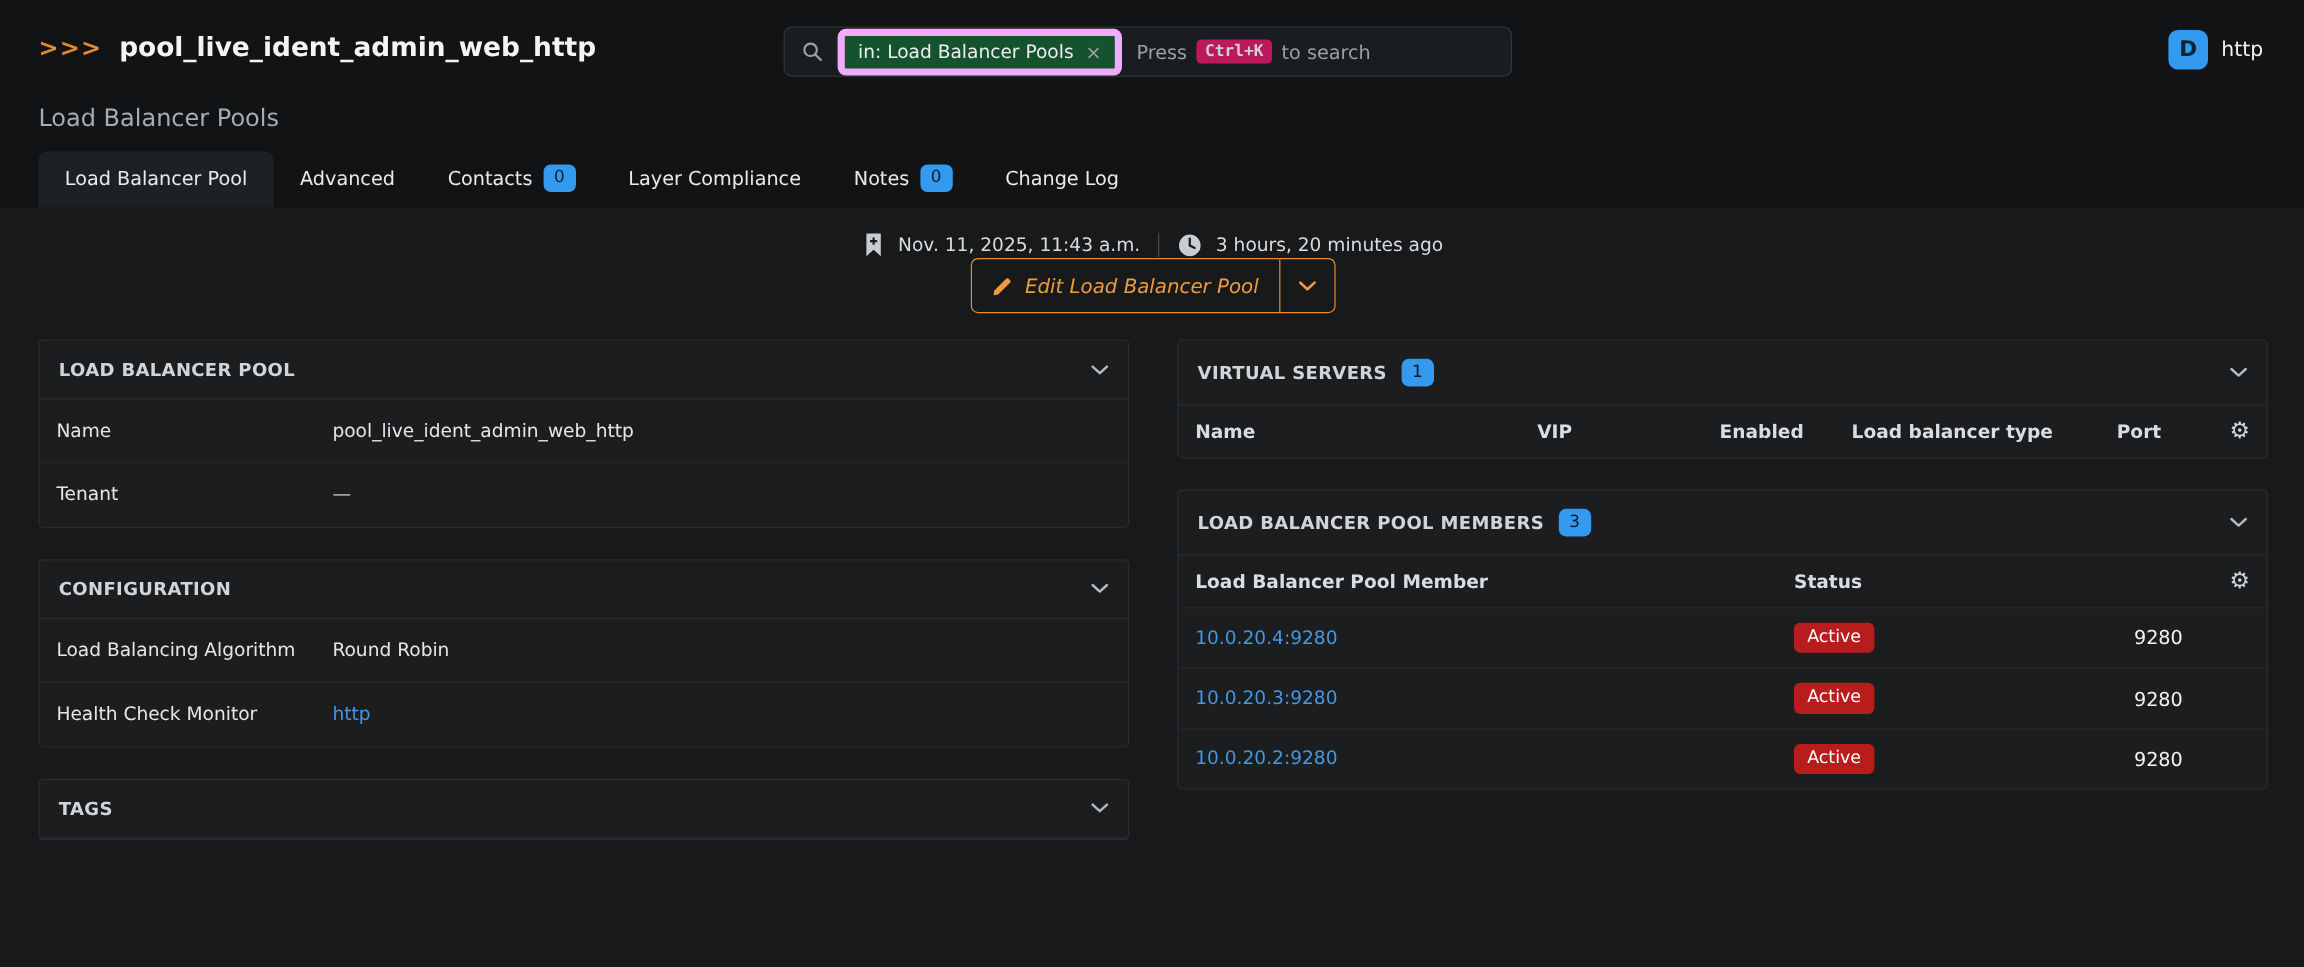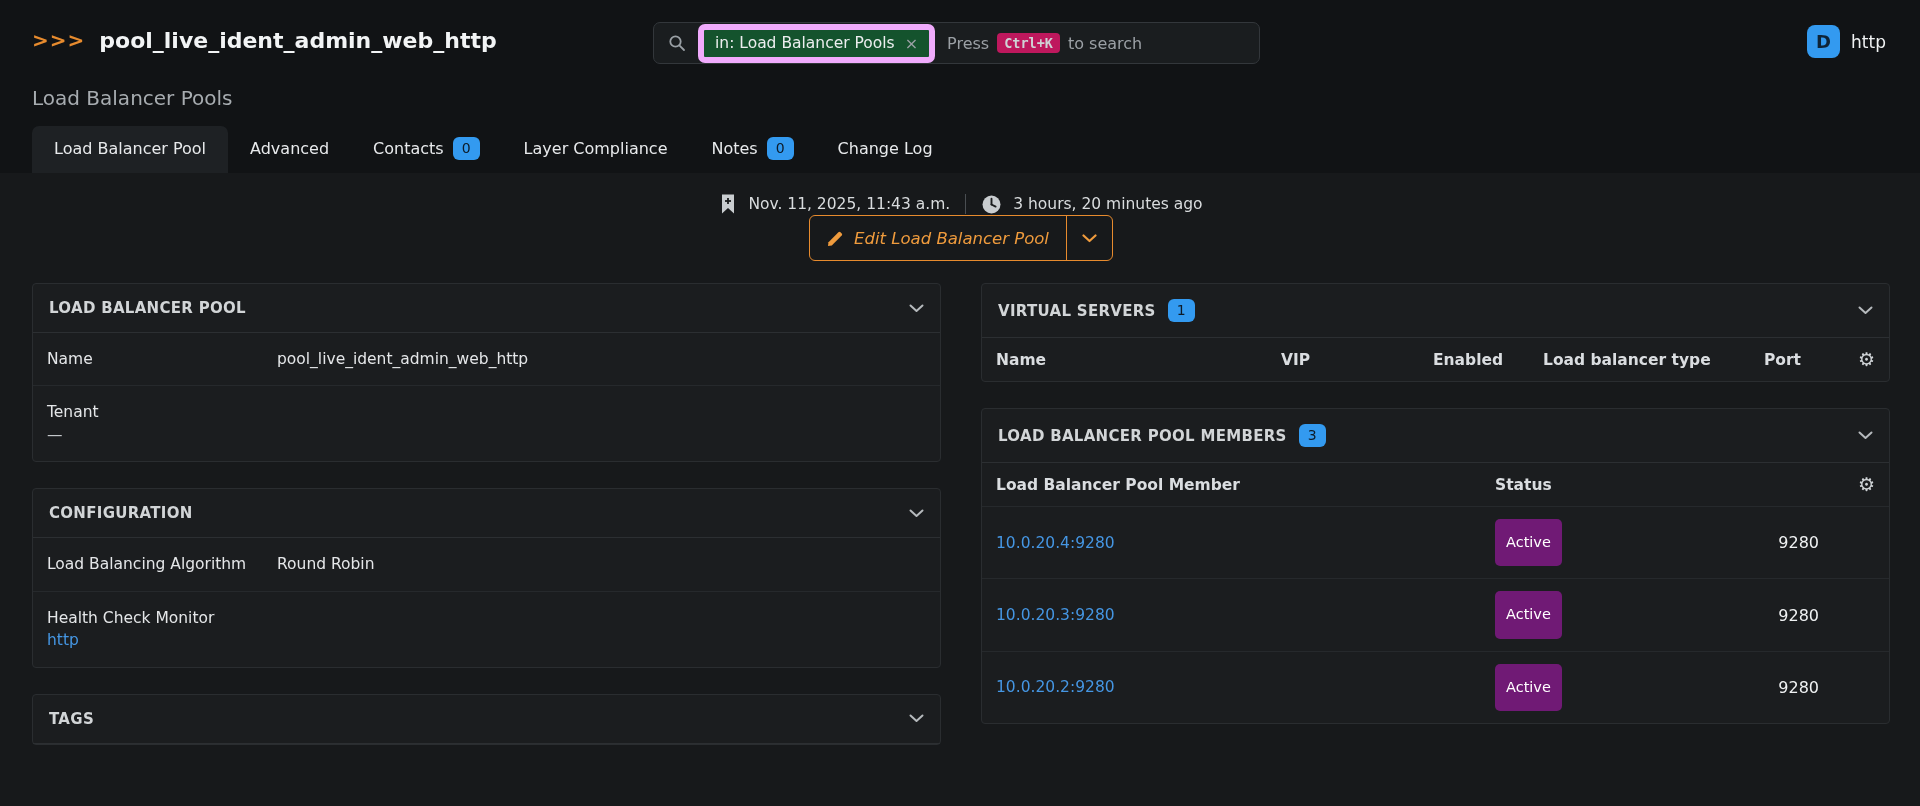--- a/index.html
+++ b/index.html
@@ -76,38 +76,38 @@
     display: flex; justify-content: space-between; align-items: center;
     padding: 15px 16px; border-bottom: 1px solid #2c2f32;
   }
   .card-title {
     font-size: 15px; font-weight: 700; color: #d2d5d7; letter-spacing: .3px;
     display: flex; align-items: center; gap: 12px;
   }
   .chev { display: flex; align-items: center; cursor: pointer; }
   
   .kv-row { display: flex; padding: 15px 14px; border-bottom: 1px solid #26292c; align-items: flex-start; }
-  .kv-row:last-child { border-bottom: none; flex-direction: column; }
+  .kv-row:last-child { border-bottom: none; }
   .kv-label { width: 200px; margin-right: 30px; flex-shrink: 0; color: #e4e6e8; line-height: 1.45; }
   .kv-value { color: #e4e6e8; line-height: 1.45; }
   .link { color: #4596e3; text-decoration: none; cursor: pointer; }
   .muted-dash { color: #c3c7ca; }
   .empty-note { padding: 15px 14px; color: #d6d9db; }
   
   .t-row { display: grid; align-items: center; padding: 12px 14px; border-bottom: 1px solid #26292c; }
   .t-row:last-child { border-bottom: none; }
   .t-head { font-weight: 700; color: #dadde0; }
   .vs-grid { grid-template-columns: 1fr 152px 110px 192px 66px 74px; }
   .mem-grid { grid-template-columns: 1fr 252px 72px 56px; }
   .cell-right { text-align: right; }
   .gear { color: #cfd3d6; font-size: 19px; line-height: 1; text-align: right; cursor: pointer; }
   .check { color: #2eb843; font-size: 17px; font-weight: 700; }
   .status-badge {
-    display: inline-block; background: #701a75; color: #fff; font-size: 14.5px;
-    padding: 15px 11px; border-radius: 5px; line-height: 1.2;
+    display: inline-block; background: #b91c1c; color: #fff; font-size: 14.5px;
+    padding: 4px 11px; border-radius: 5px; line-height: 1.2;
   }
   .port-num { color: #f0f2f3; font-size: 16px; }
   svg { display: block; }
 </style>
 </head>
 <body>
 
 <div class="page-header">
   <div class="header-top">
     <span class="logo-arrows">&gt;&gt;&gt;</span>

